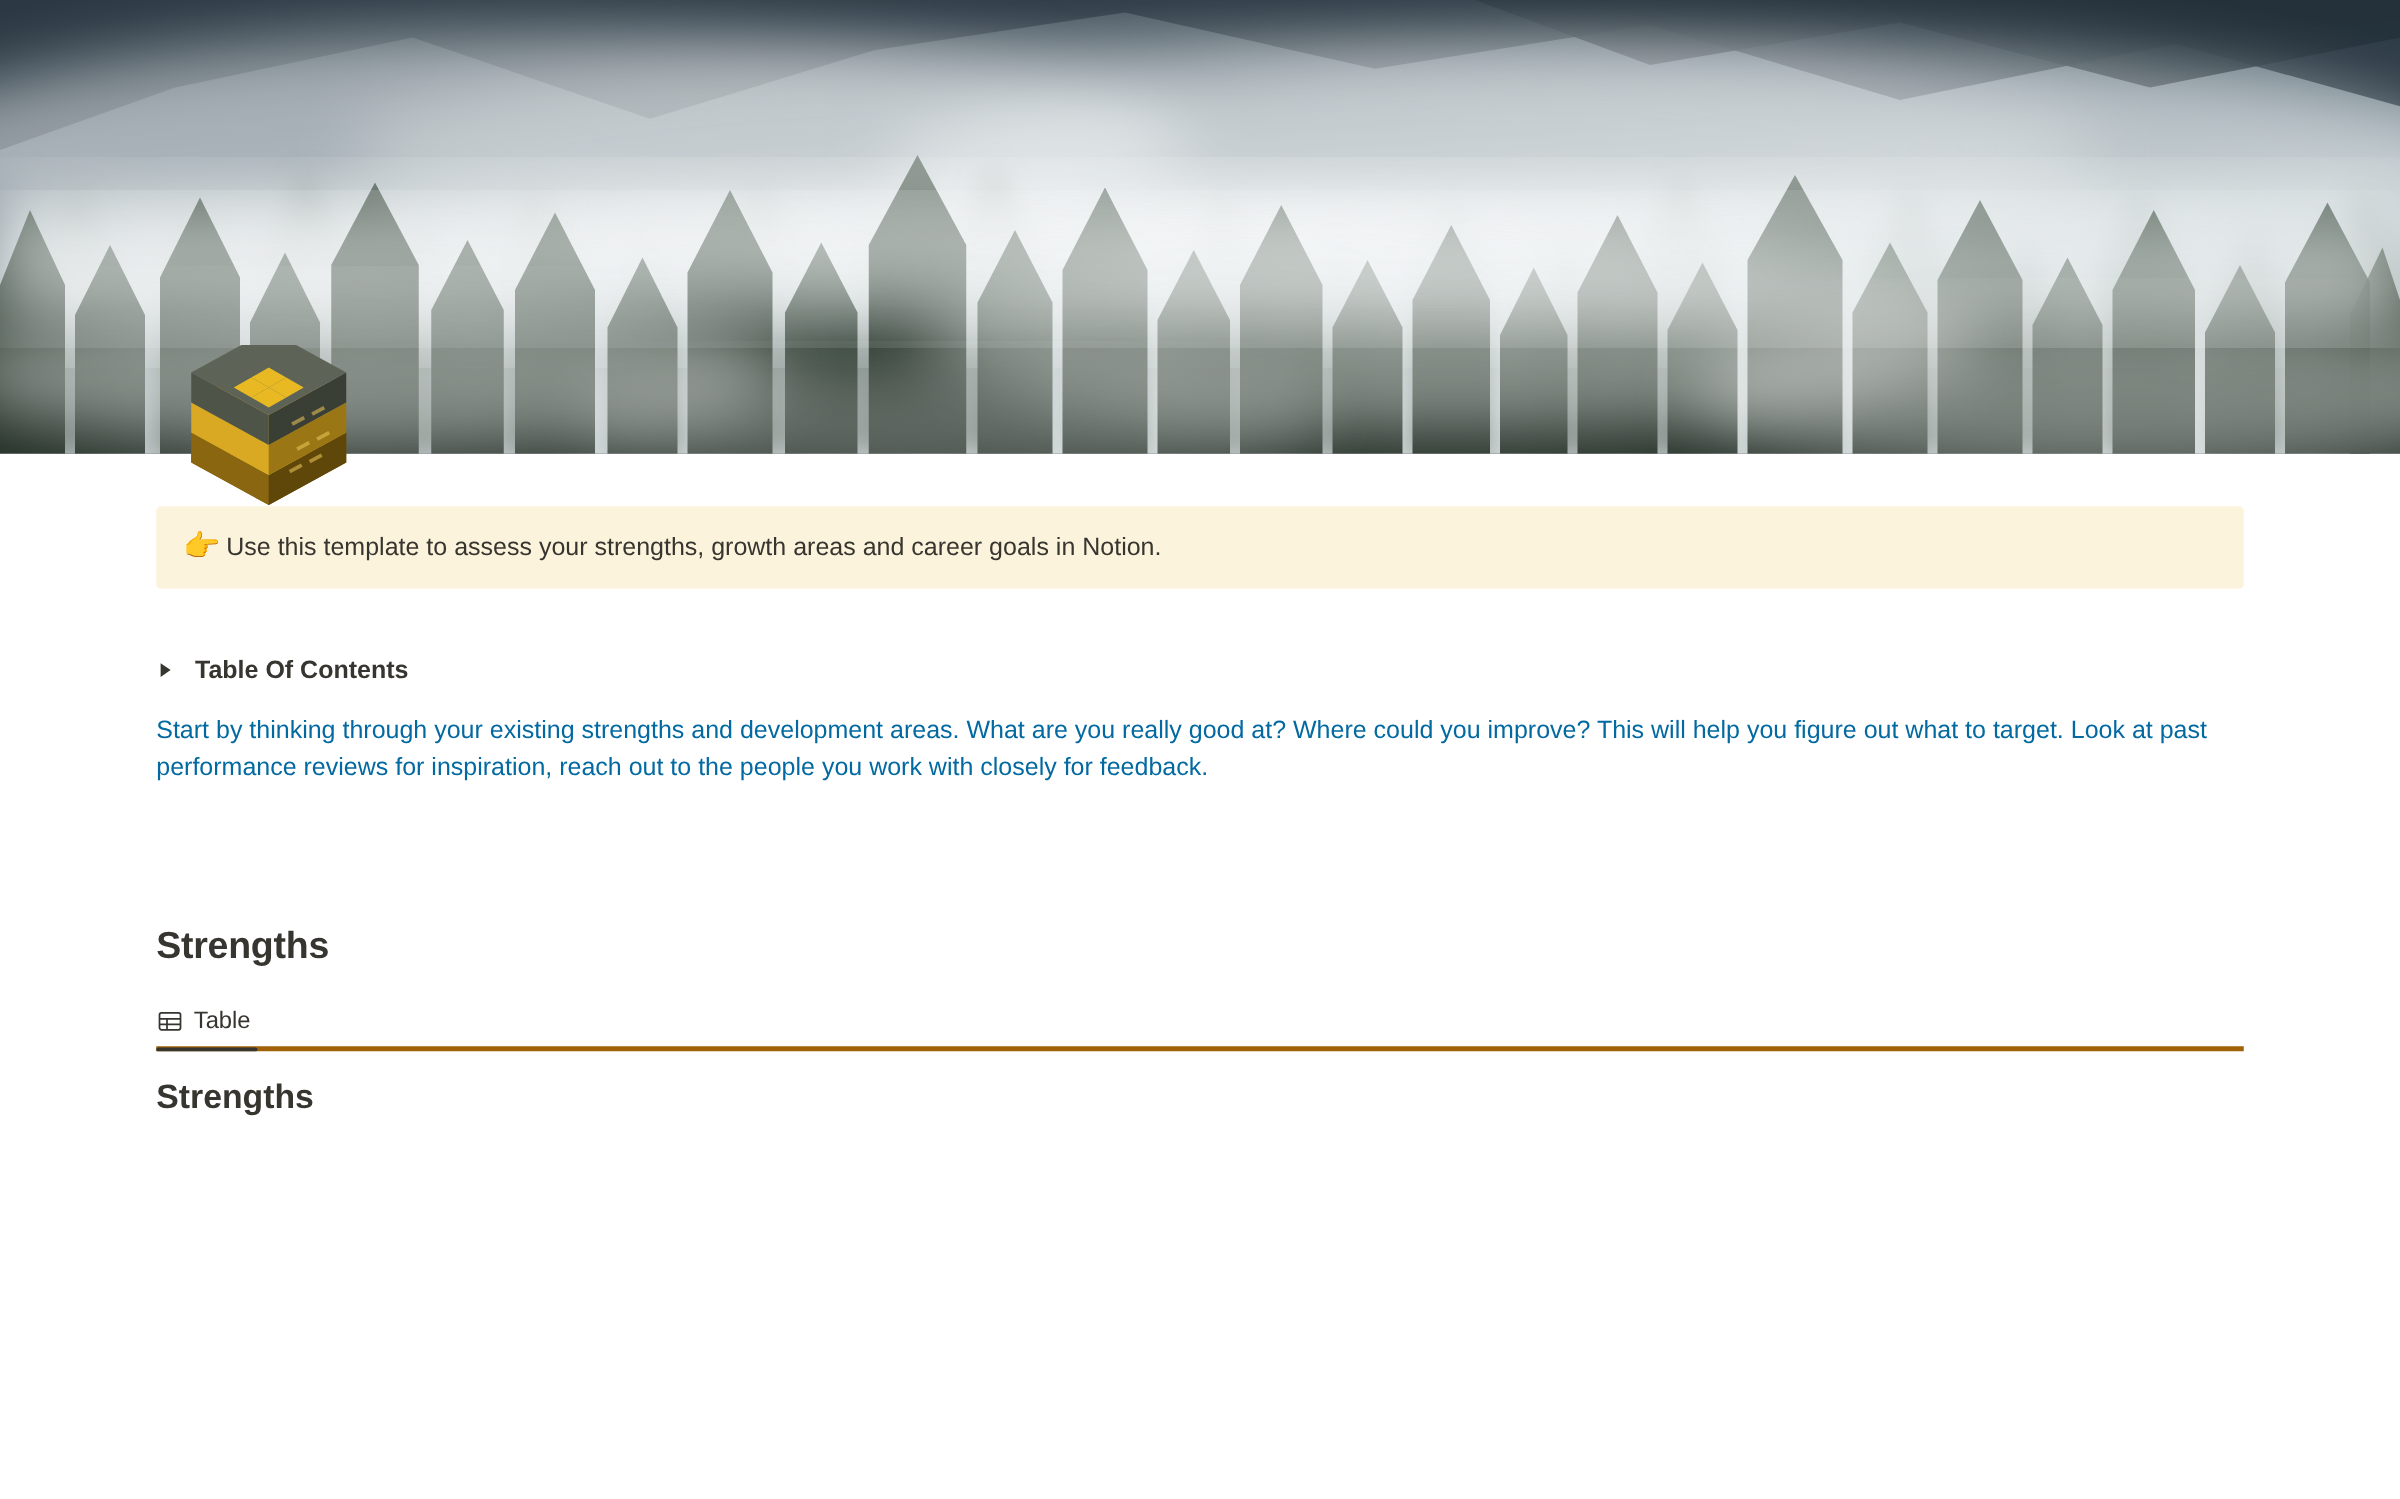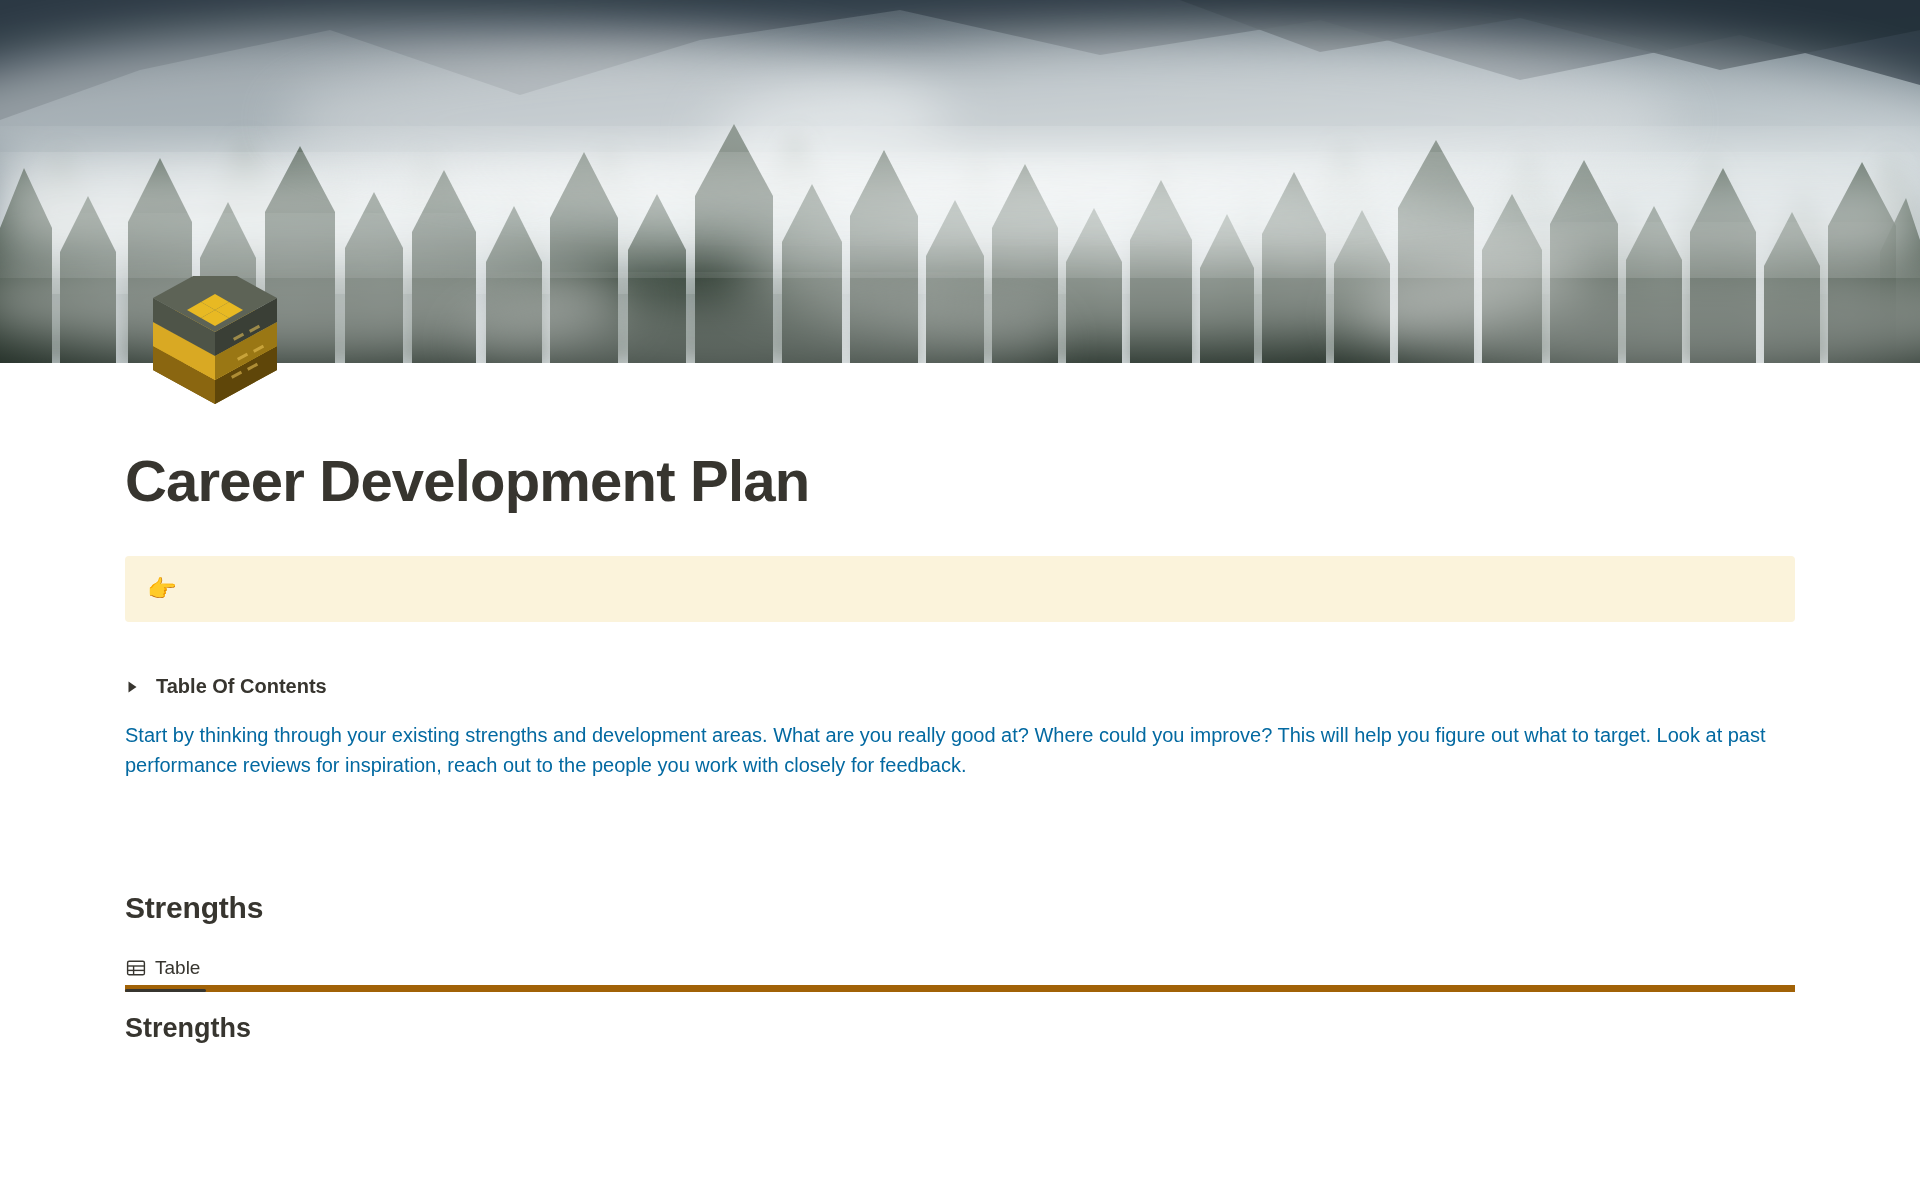--- a/index.html
+++ b/index.html
@@ -124,21 +124,21 @@
   }
 
   .sec-strengths { margin-top: 110px; }
 
   
   .db-views {
     margin-top: 21px;
     width: 1670px;
     position: relative;
     height: 46px;
-    border-bottom: 7px solid #a16207;
+    border-bottom: 4px solid #a16207;
   }
   .db-tab {
     display: inline-flex;
     align-items: center;
     height: 45px;
     padding: 0 6px 0 0;
     position: relative;
   }
   .db-tab-icon {
     width: 22px;
@@ -316,24 +316,24 @@
         <rect x="92" y="82" width="11" height="3" transform="rotate(-28 92 82)"></rect>
         <rect x="108" y="74" width="11" height="3" transform="rotate(-28 108 74)"></rect>
         <rect x="86" y="100" width="11" height="3" transform="rotate(-28 86 100)"></rect>
         <rect x="102" y="92" width="11" height="3" transform="rotate(-28 102 92)"></rect>
       </g>
     </svg>
   </div>
 
   <div class="content">
 
-    <h1 class="page-title">Career Development Plan</h1>
 
     <div class="callout">
       <span class="callout-emoji">👉</span>
+      <span class="callout-text">Use this template to assess your strengths, growth areas and career goals in Notion.</span>
     </div>
 
     <div class="toggle-block">
       <span class="toggle-arrow">
         <svg width="14" height="14" viewBox="0 0 14 14" aria-hidden="true">
           <polygon points="3.5,1.5 11.5,7 3.5,12.5" fill="#37352f"></polygon>
         </svg>
       </span>
       <span class="toggle-label">Table Of Contents</span>
     </div>

